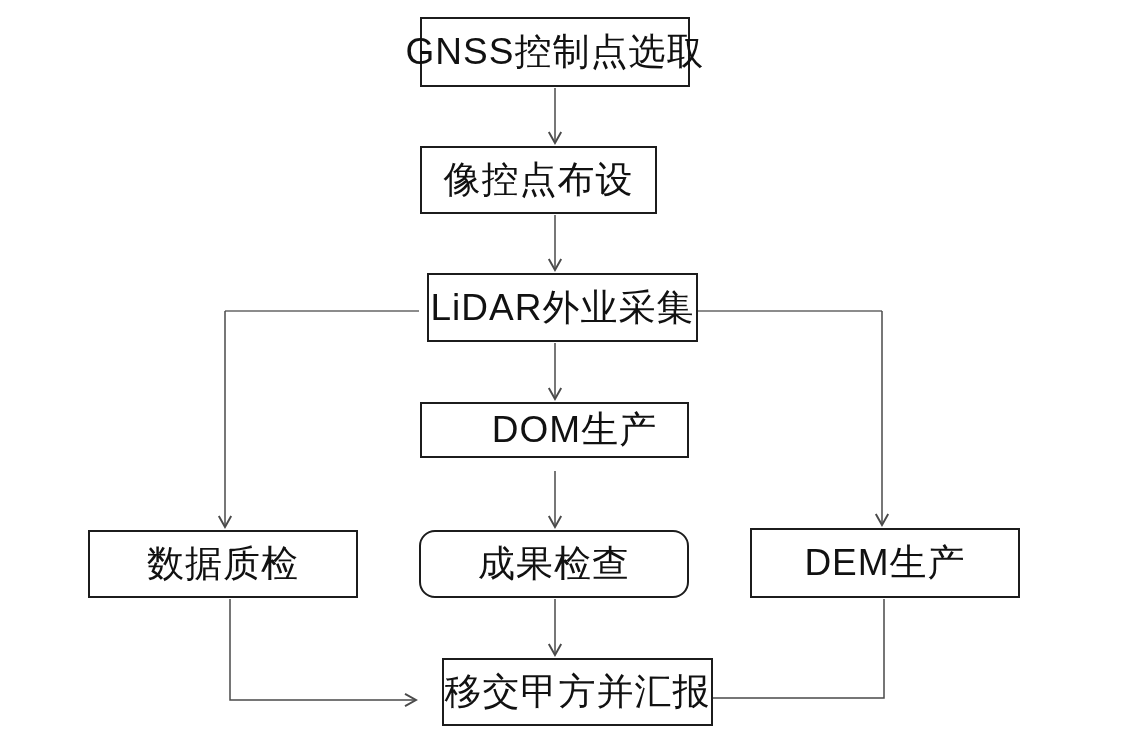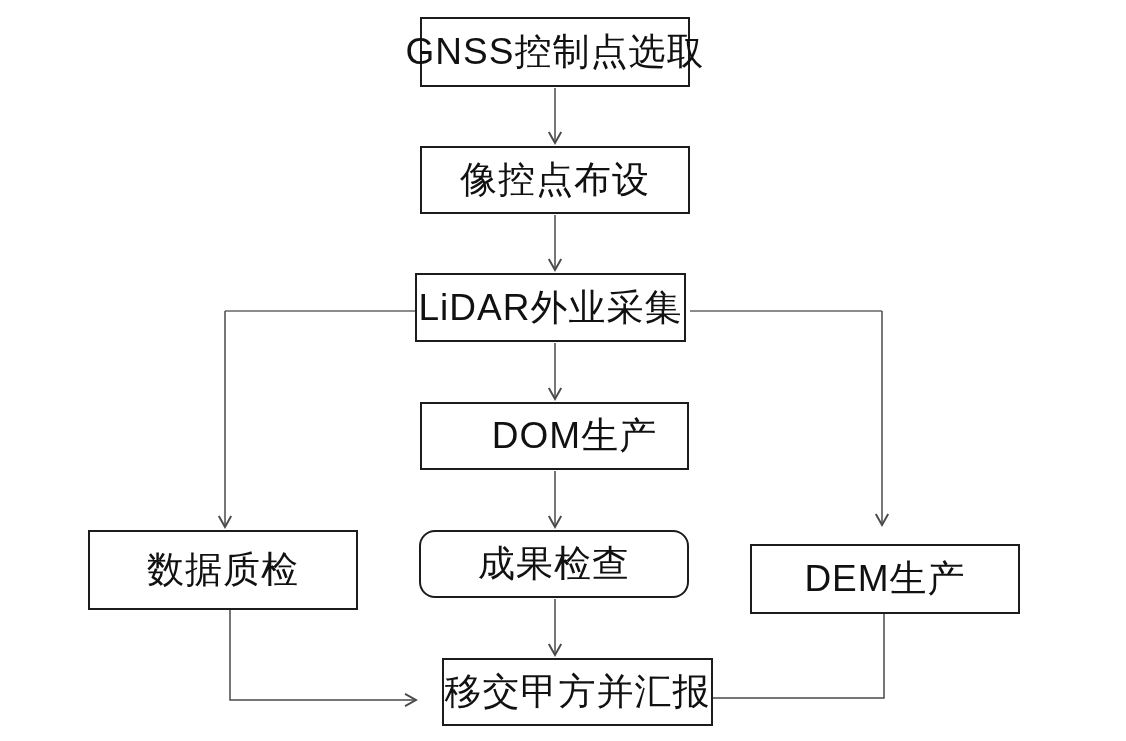--- a/index.html
+++ b/index.html
@@ -31,26 +31,26 @@
   #edge-layer {
     position: absolute;
     left: 0;
     top: 0;
     width: 1126px;
     height: 741px;
     pointer-events: none;
   }
   
   #n-gnss     { left: 420px; top: 17px;  width: 270px; height: 70px; }
-  #n-imgctrl  { left: 420px; top: 146px; width: 270px; height: 68px; }
-  #n-lidar    { left: 415px; top: 273px; width: 271px; height: 69px; }
-  #n-dom      { left: 420px; top: 402px; width: 269px; height: 68px; padding-left: 40px; }
-  #n-dataqc   { left: 88px;  top: 530px; width: 270px; height: 80px; justify-content: center; }
+  #n-imgctrl  { left: 420px; top: 146px; width: 237px; height: 68px; }
+  #n-lidar    { left: 427px; top: 273px; width: 271px; height: 69px; }
+  #n-dom      { left: 420px; top: 402px; width: 269px; height: 56px; padding-left: 40px; }
+  #n-dataqc   { left: 88px;  top: 530px; width: 270px; height: 68px; justify-content: center; }
   #n-result   { left: 419px; top: 530px; width: 270px; height: 68px; border-radius: 16px; }
-  #n-dem      { left: 750px; top: 544px; width: 270px; height: 70px; }
+  #n-dem      { left: 750px; top: 528px; width: 270px; height: 70px; }
   #n-handover { left: 442px; top: 658px; width: 271px; height: 68px; }
 </style>
 </head>
 <body>
 
 <div id="canvas">
 
   <svg id="edge-layer" viewBox="0 0 1126 741" xmlns="http://www.w3.org/2000/svg">
     <defs>
       <marker id="arrow-dark" viewBox="0 0 12 12" refX="10" refY="6" markerWidth="11" markerHeight="11" orient="auto-start-reverse">

